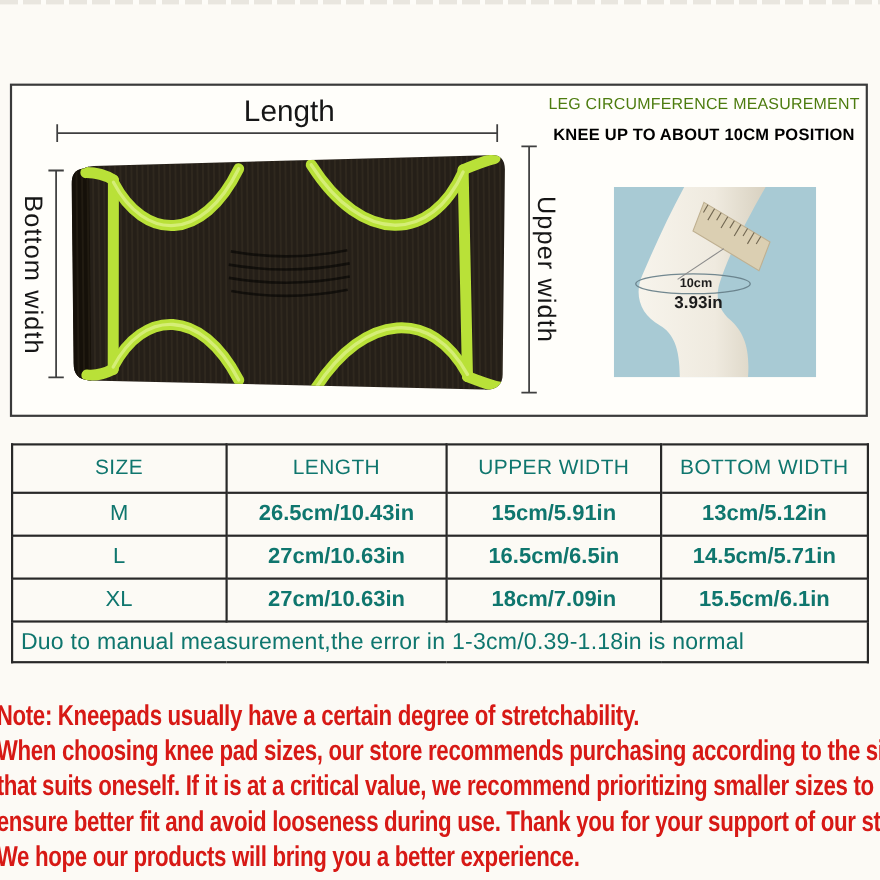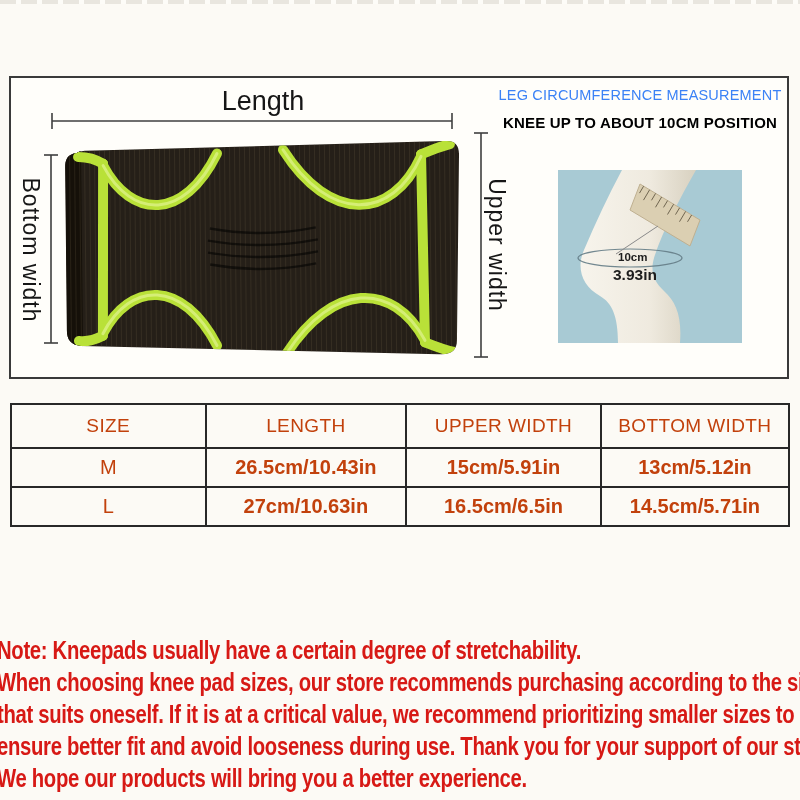--- a/index.html
+++ b/index.html
@@ -17,29 +17,29 @@
     font-size:27px; color:#161616; }
   .rot-label { position:absolute; width:200px; height:28px; line-height:28px; text-align:center;
     font-size:23px; letter-spacing:1px; color:#161616; transform:rotate(90deg); }
   .bottom-width-label { left:-80px; top:158px; }
   .upper-width-label  { left:386px; top:153px; }
   .measure-lines { position:absolute; left:0; top:0; width:776px; height:299px; }
 
   .sleeve-wrap { position:absolute; left:47px; top:62px; width:410px; height:218px; transform:rotate(-0.6deg); }
 
   .ref-block { position:absolute; left:478px; top:10px; width:302px; text-align:center; }
-  .ref-title { font-size:14.5px; letter-spacing:.2px; color:#3b82f6; line-height:1.0; }
+  .ref-title { font-size:14.5px; letter-spacing:.2px; color:#4d7c0f; line-height:1.0; }
   .ref-title2 { margin-top:10px; }
   .ref-warning { margin-top:11px; font-size:15px; font-weight:bold; letter-spacing:.2px; }
 
   .knee-photo { position:absolute; left:547px; top:92px; width:184px; height:173px; }
 
   
   .size-table { position:absolute; left:10px; top:403px; width:780px; border-collapse:collapse;
-    color:#c2410c; }
+    color:#0f766e; }
   .size-table td { border:2px solid #282828; text-align:center; vertical-align:middle; }
   .size-table .hdr td { height:44px; font-size:19px; letter-spacing:.4px; }
   .size-table .row td { height:39px; }
   .size-table td.size-cell { font-size:20px; }
   .size-table td.val-cell { font-size:20px; font-weight:bold; }
   .size-table .foot td { height:37px; font-size:21px; text-align:left; padding-left:7px; letter-spacing:.2px; }
 
   
   .notes { position:absolute; left:-3px; top:634px; width:1040px;
     font-weight:bold; font-size:26px; line-height:32px; letter-spacing:-.4px;
@@ -173,20 +173,29 @@
         <td class="val-cell">26.5cm/10.43in</td>
         <td class="val-cell">15cm/5.91in</td>
         <td class="val-cell">13cm/5.12in</td>
       </tr>
       <tr class="row">
         <td class="size-cell">L</td>
         <td class="val-cell">27cm/10.63in</td>
         <td class="val-cell">16.5cm/6.5in</td>
         <td class="val-cell">14.5cm/5.71in</td>
       </tr>
+      <tr class="row">
+        <td class="size-cell">XL</td>
+        <td class="val-cell">27cm/10.63in</td>
+        <td class="val-cell">18cm/7.09in</td>
+        <td class="val-cell">15.5cm/6.1in</td>
+      </tr>
+      <tr class="foot">
+        <td colspan="4">Duo to manual measurement,the error in 1-3cm/0.39-1.18in is normal</td>
+      </tr>
     </tbody>
   </table>
 
   <div class="notes" style="color:#d71915;">
     <div>Note: Kneepads usually have a certain degree of stretchability.</div>
     <div>When choosing knee pad sizes, our store recommends purchasing according to the size</div>
     <div>that suits oneself. If it is at a critical value, we recommend prioritizing smaller sizes to</div>
     <div>ensure better fit and avoid looseness during use. Thank you for your support of our store.</div>
     <div>We hope our products will bring you a better experience.</div>
   </div>

